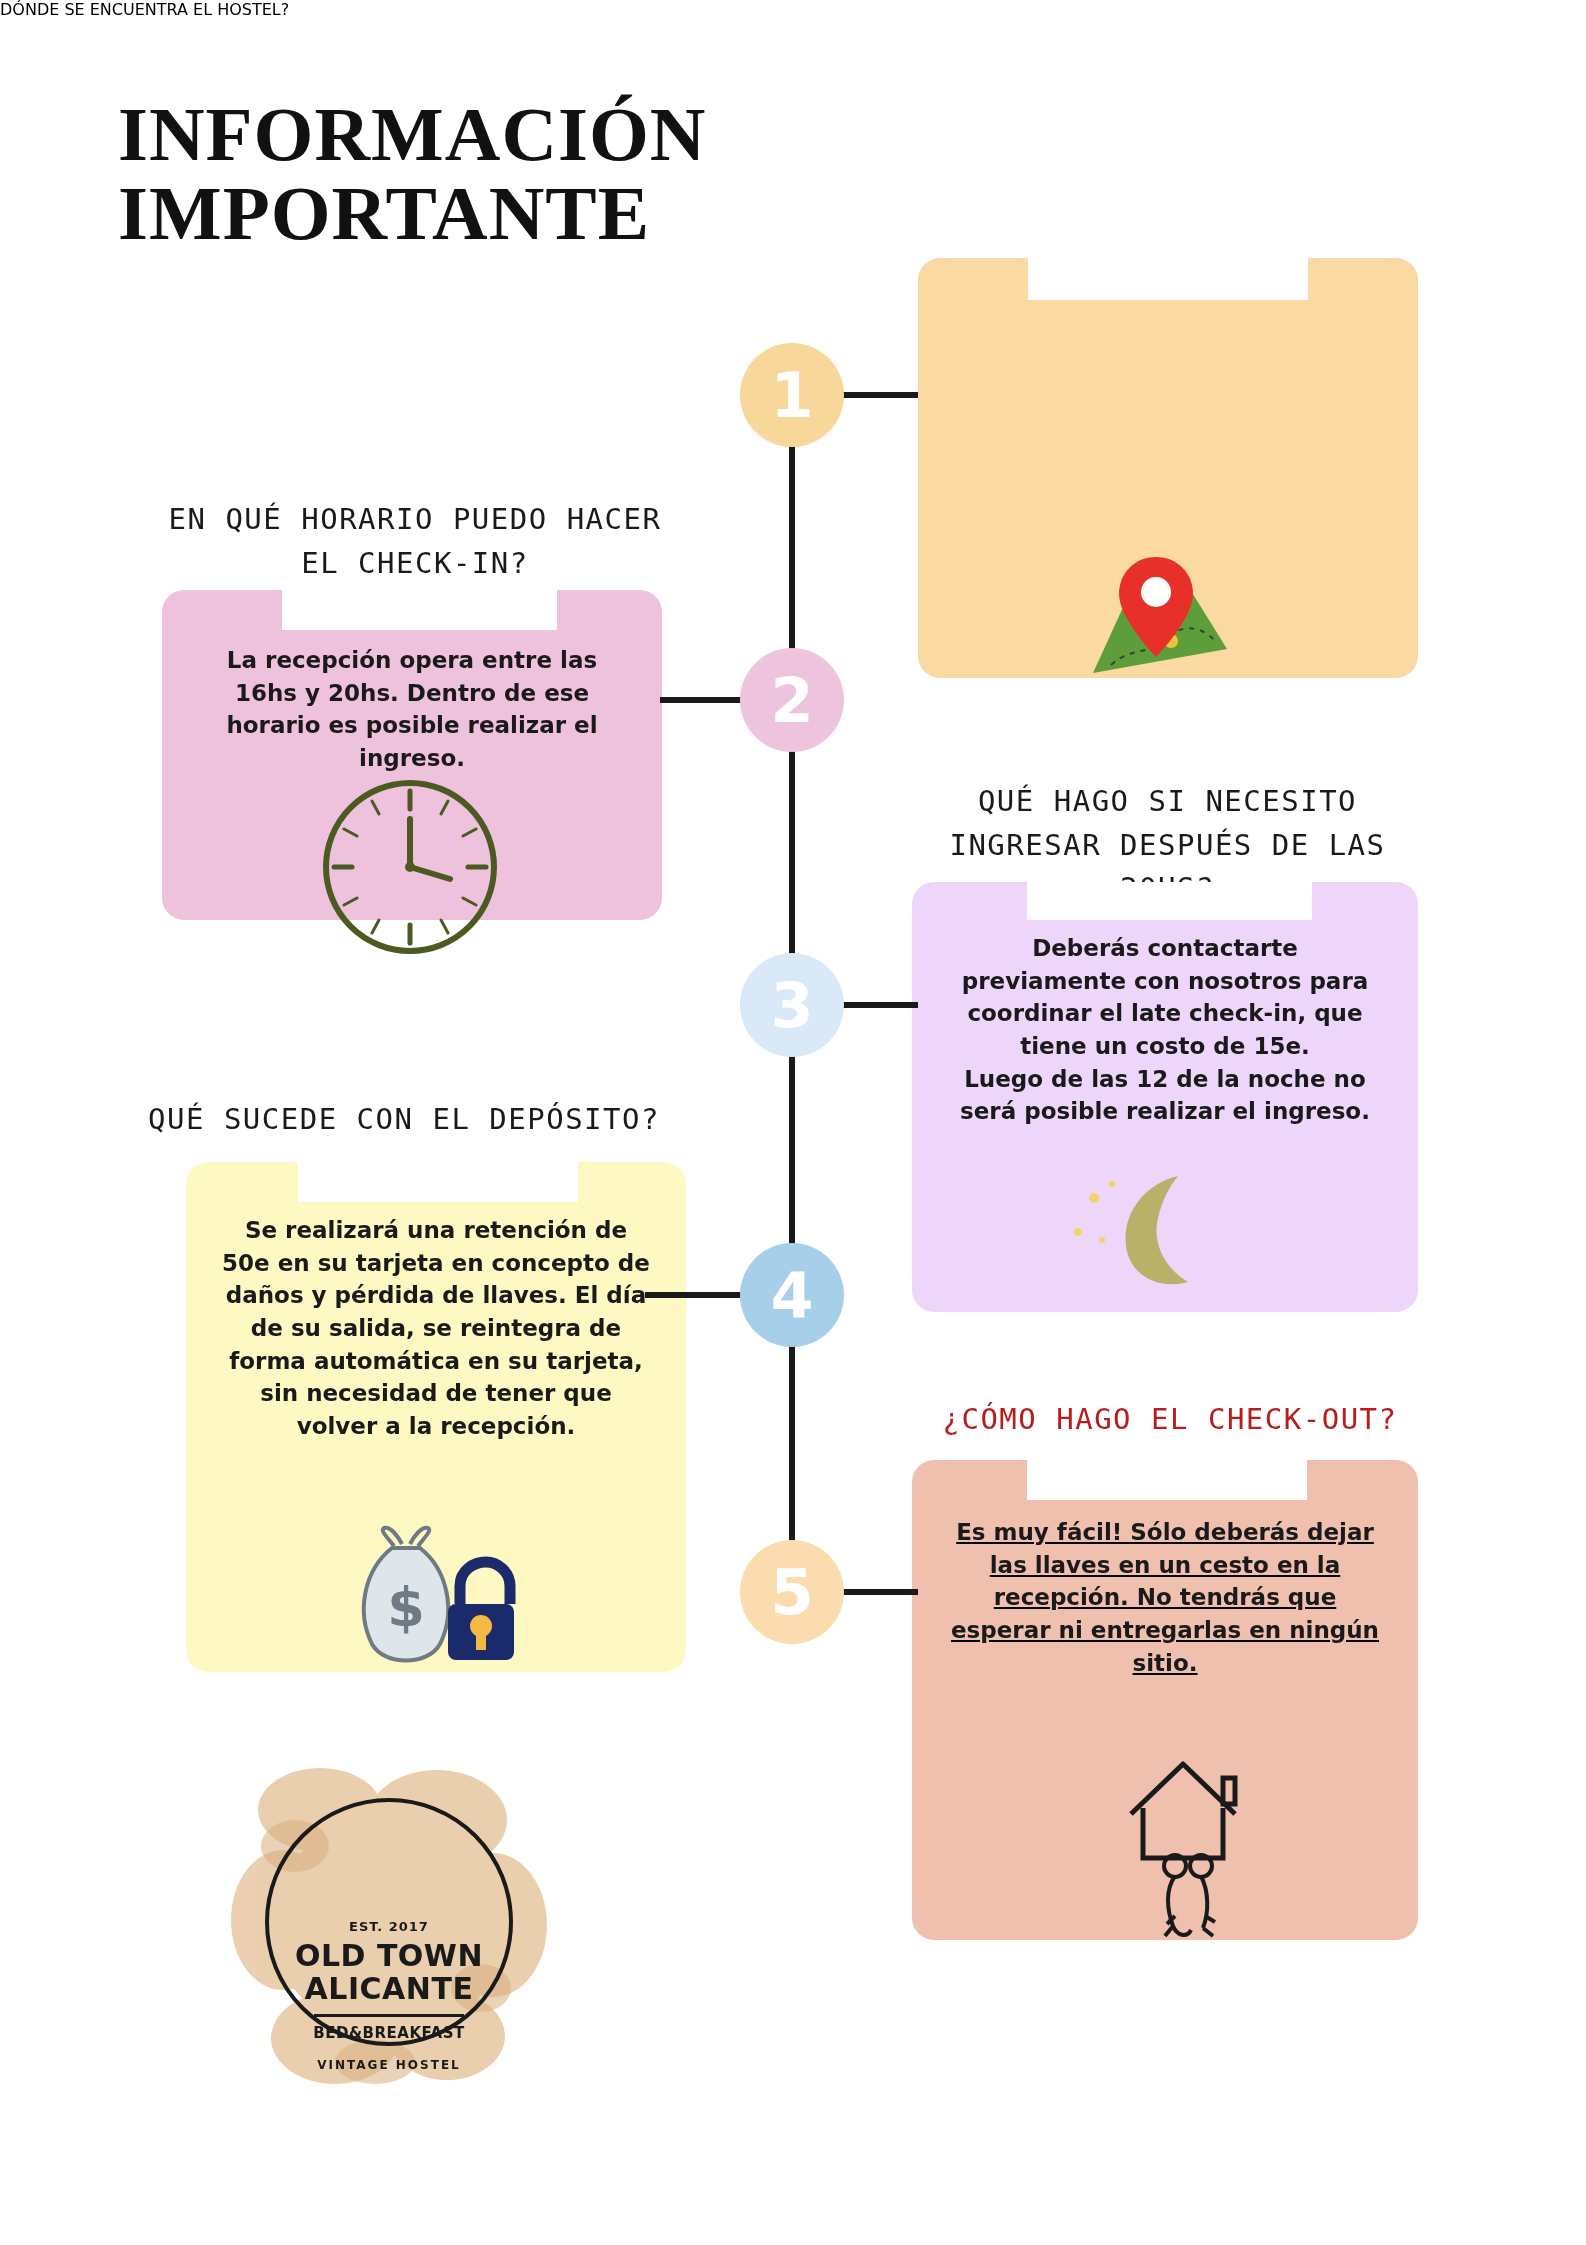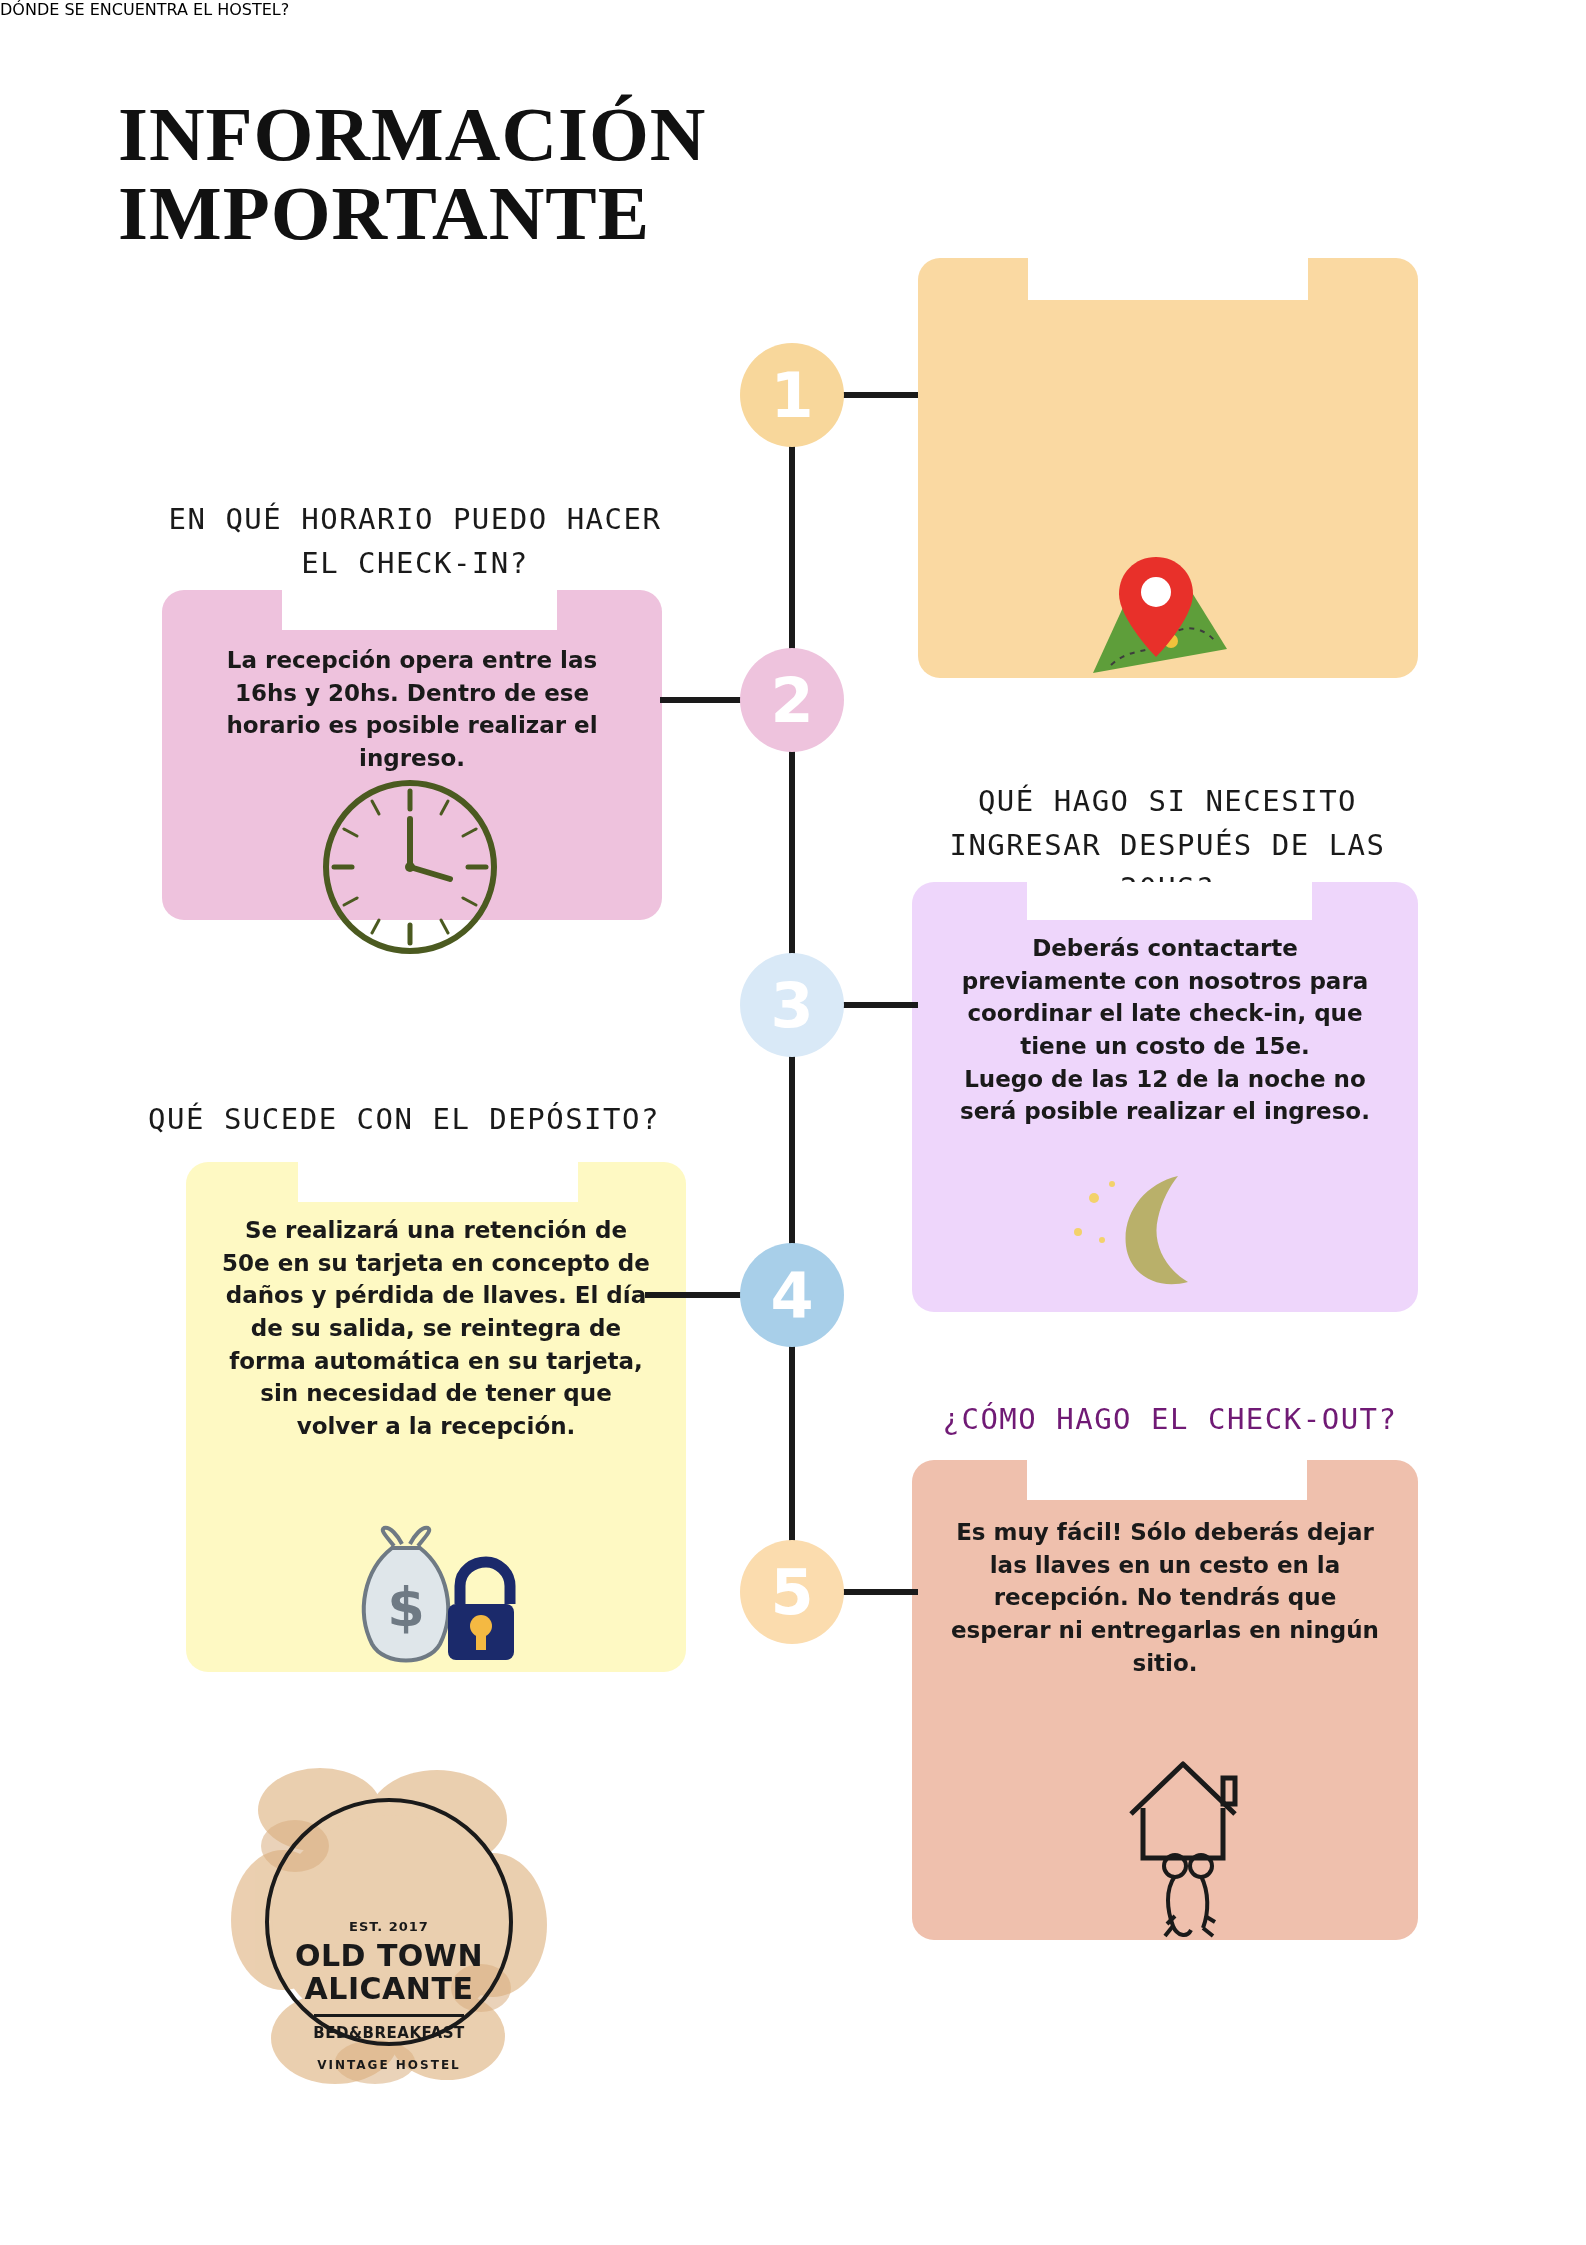--- a/index.html
+++ b/index.html
@@ -177,32 +177,33 @@
   }
   .card-4 .body { padding-top: 52px; }
 
   
   .card-5 {
     left: 912px;
     top: 1460px;
     width: 506px;
     height: 480px;
     background: #efc0ad;
+    text-decoration: underline;
   }
   .card-5 .notch { left: 115px; width: 280px; height: 40px; }
   .head-5 {
     position: absolute;
     left: 900px;
     top: 1398px;
     width: 540px;
     text-align: center;
     font-family: "DejaVu Sans Mono", monospace;
     font-size: 29px;
     letter-spacing: 1.5px;
-    color: #701a75;
+    color: #b91c1c;
     line-height: 1.5;
   }
   .card-5 .body { padding-top: 56px; }
 
   
   .illus { position: absolute; }
   .illus-map   { left: 1063px; top: 545px; }
   .illus-clock { left: 318px;  top: 775px; }
   .illus-moon  { left: 1060px; top: 1170px; }
   .illus-money { left: 340px;  top: 1520px; }

